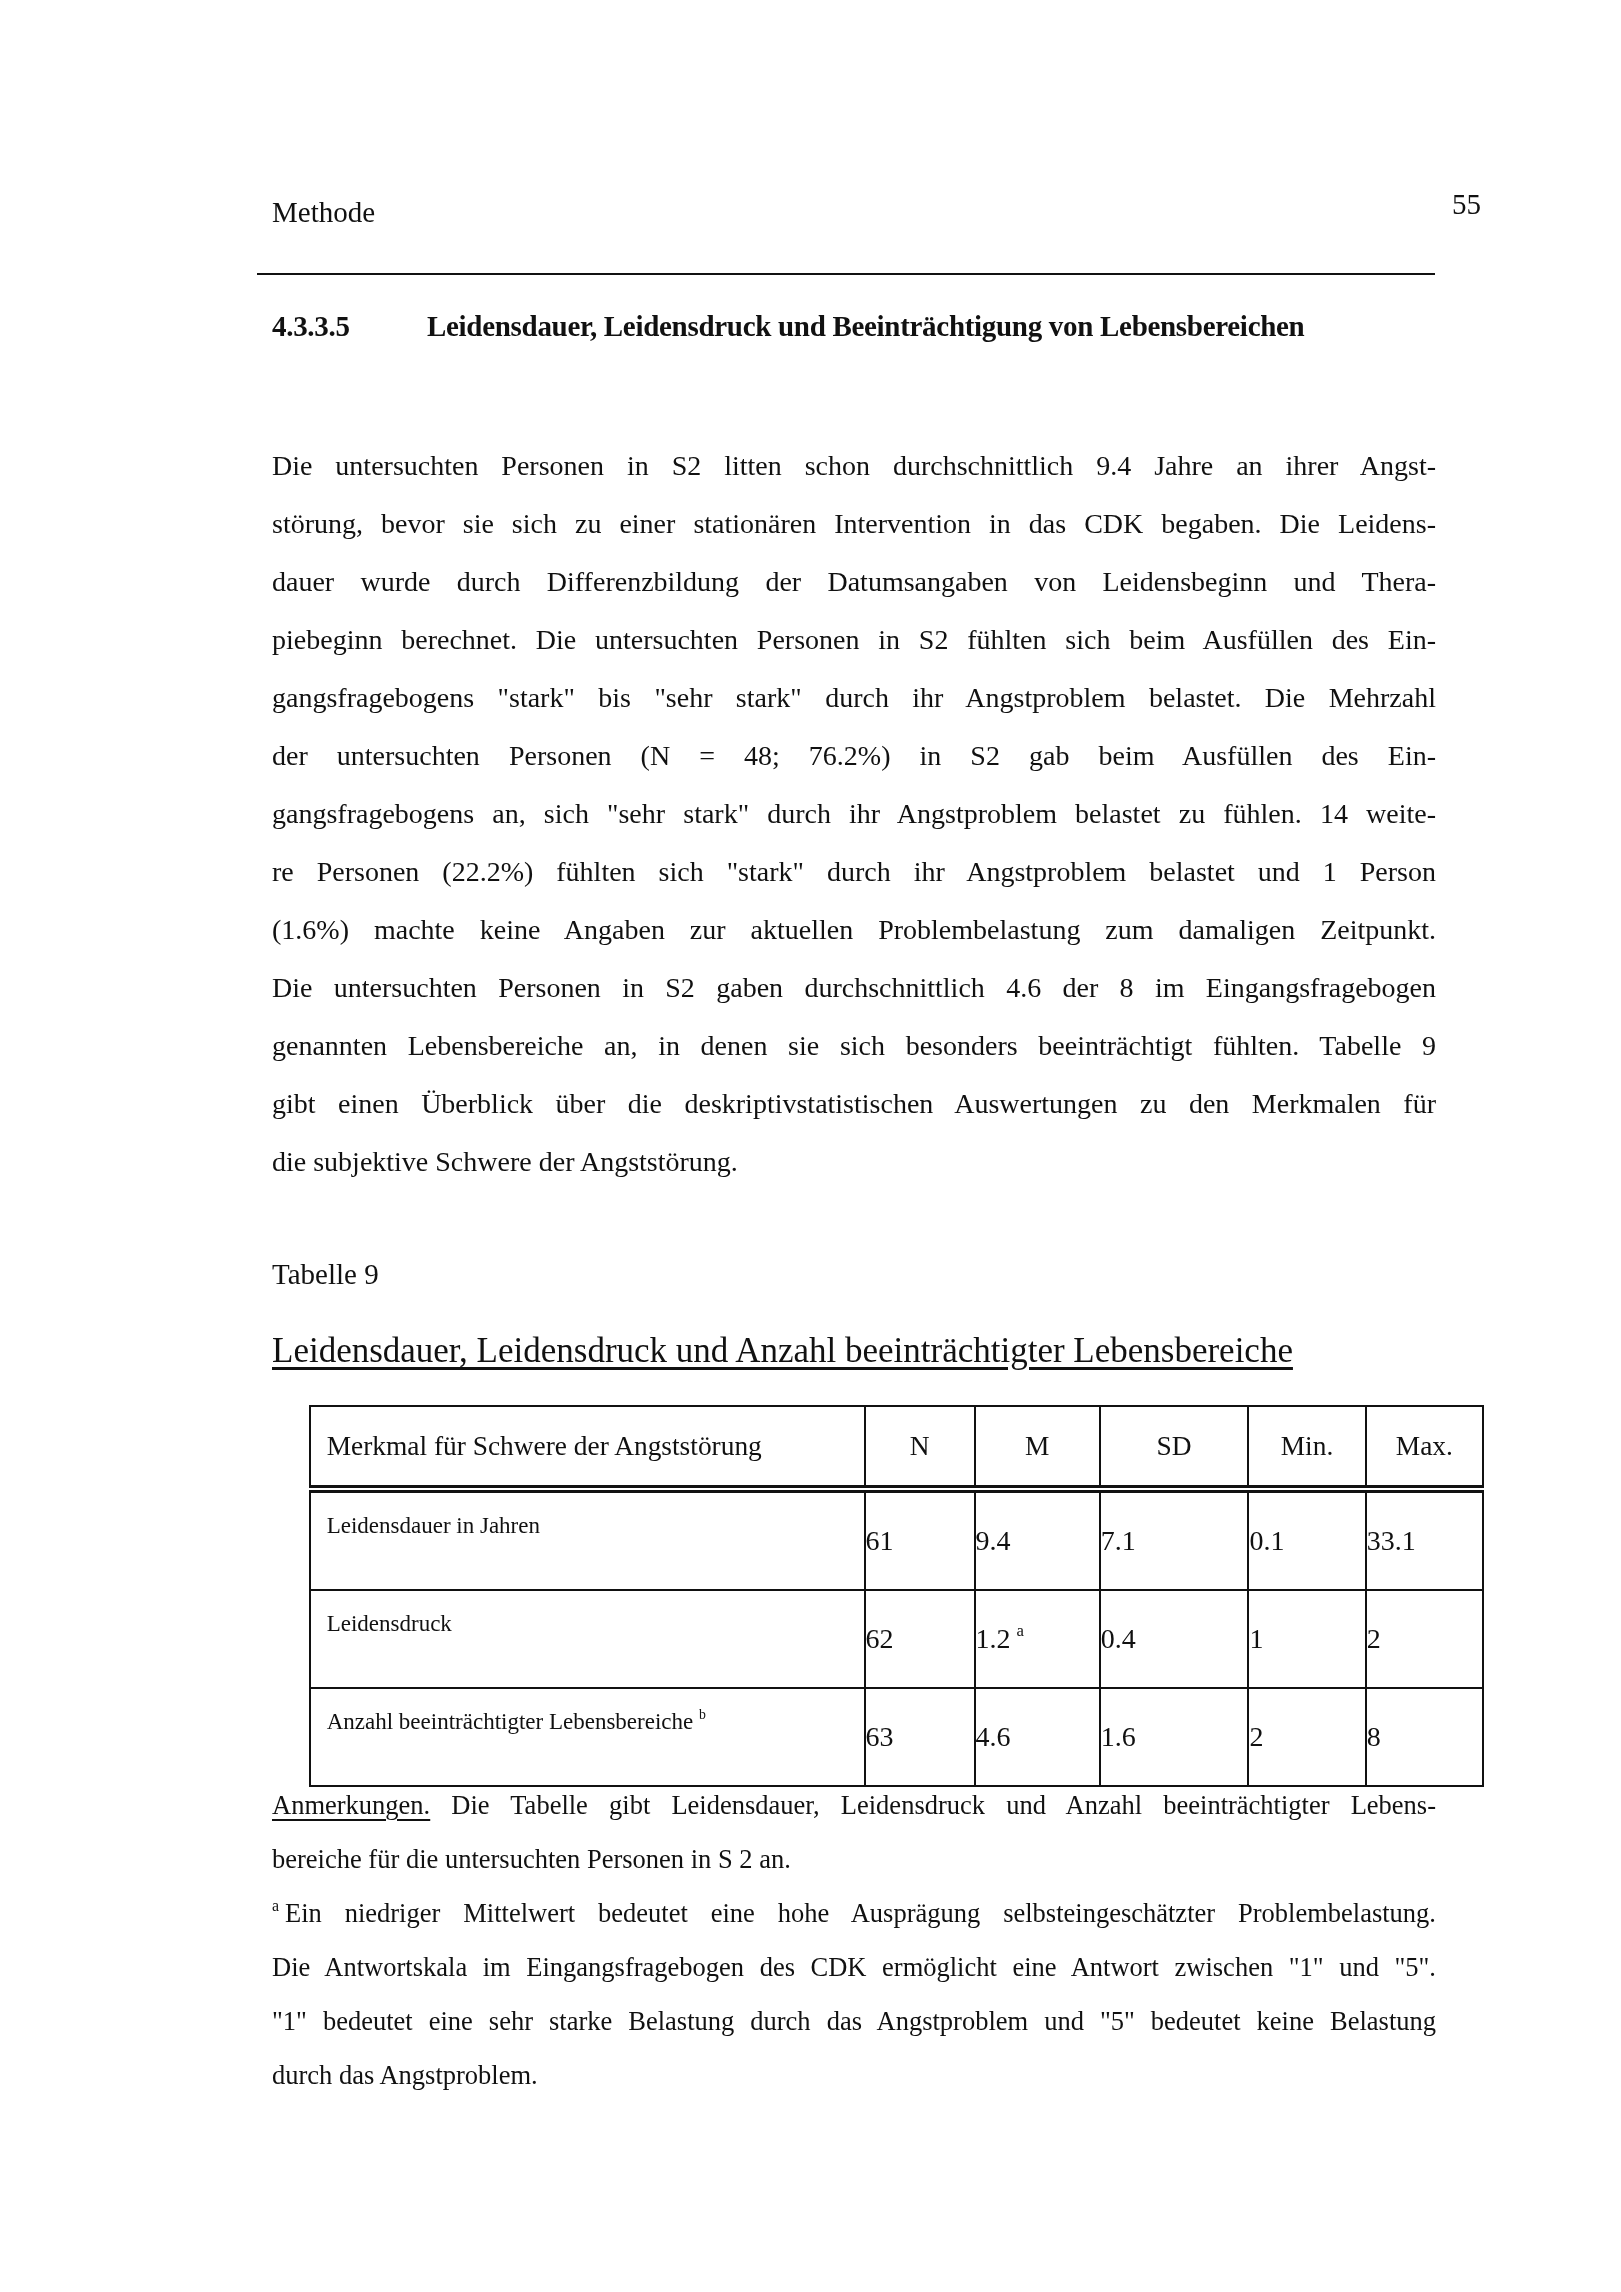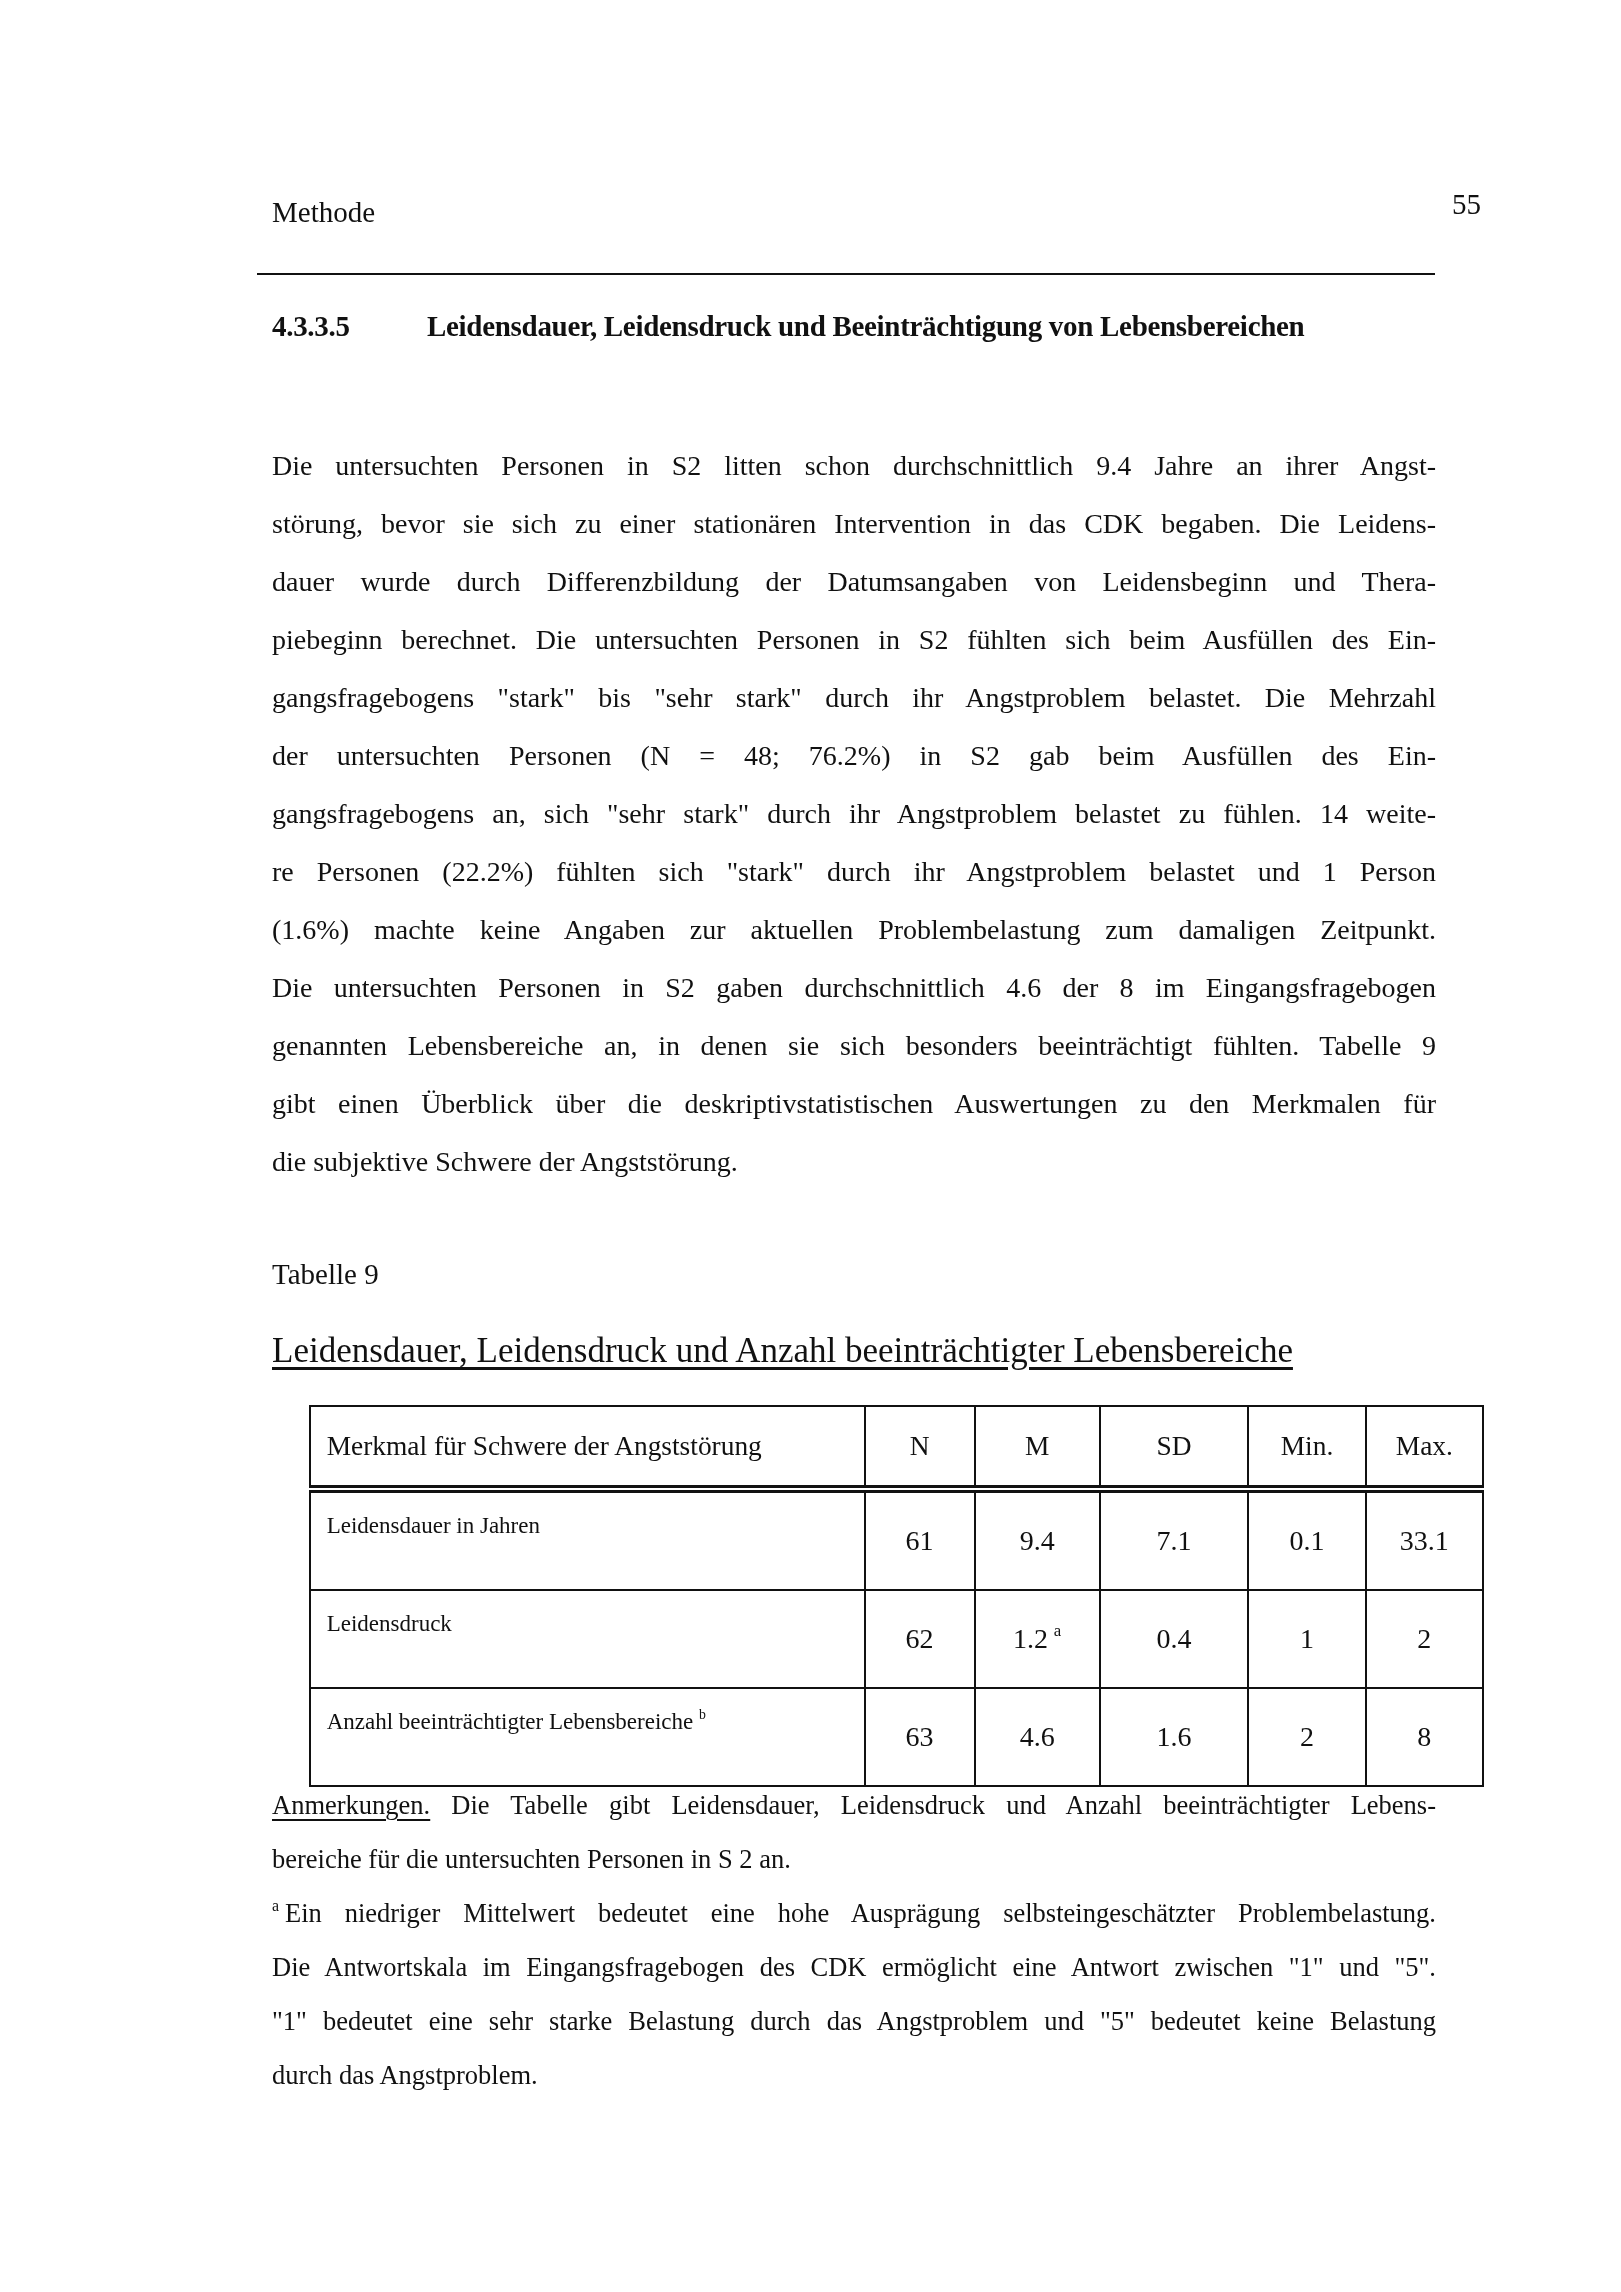--- a/index.html
+++ b/index.html
@@ -22,21 +22,21 @@
   .table-label { left: 272px; top: 1258px; font-size: 29px; }
   .table-caption { left: 272px; top: 1331px; font-size: 35px; text-decoration: underline; text-underline-offset: 4.9px; }
   table.data-table {
     position: absolute; left: 265px; top: 1405px; width: 1175px;
     border-collapse: collapse; font-size: 26.5px; margin-left: 44px;
   }
   table.data-table th, table.data-table td { border: 2.9px solid #111111; padding: 0; }
   table.data-table thead th { height: 78px; font-weight: normal; text-align: center; font-size: 27.4px; }
   table.data-table thead th.label-col { text-align: left; padding-left: 15.7px; }
   table.data-table thead tr { border-bottom: 8.8px double #111111; }
-  table.data-table tbody td { height: 76px; text-align: center; font-size: 28px; }
+  table.data-table tbody td { height: 76px; text-align: left; font-size: 28px; }
   table.data-table tbody td.label-col { text-align: left; padding-left: 15.7px; font-size: 23px; vertical-align: top; padding-top: 20px; }
   sup { font-size: 60%; vertical-align: 0.7em; line-height: 0; margin-left: 5.9px; }
   .notes {
     left: 272px; top: 1778px; width: 1164px; font-size: 26.5px; line-height: 54px;
   }
   .notes span.line { display: block; text-align: justify; text-align-last: justify; }
   .notes span.line.last { text-align-last: left; }
   .underline { text-decoration: underline; text-underline-offset: 4.9px; }
   .note-sup { font-size: 60%; vertical-align: 0.7em; line-height: 0; margin-right: 5.9px; }
 </style>

